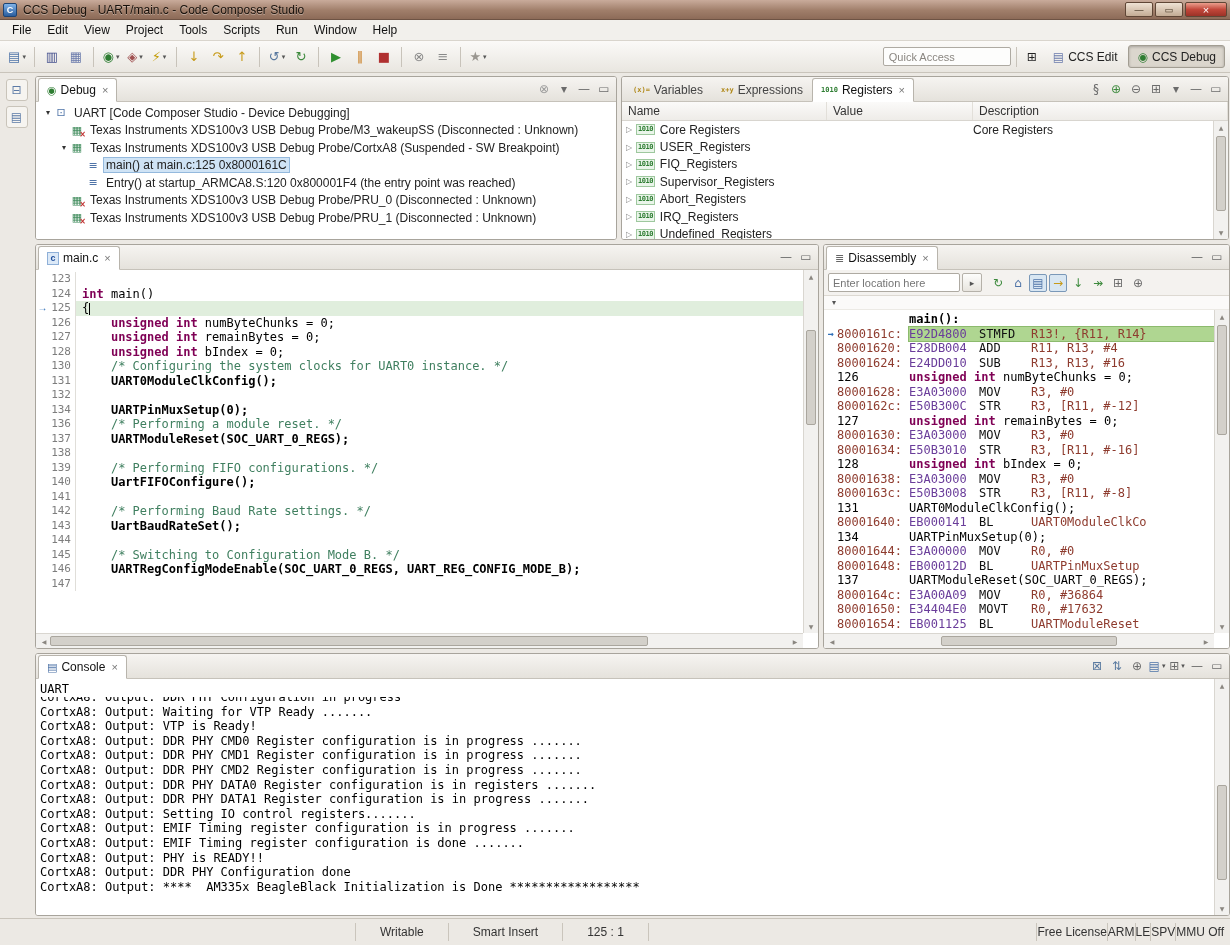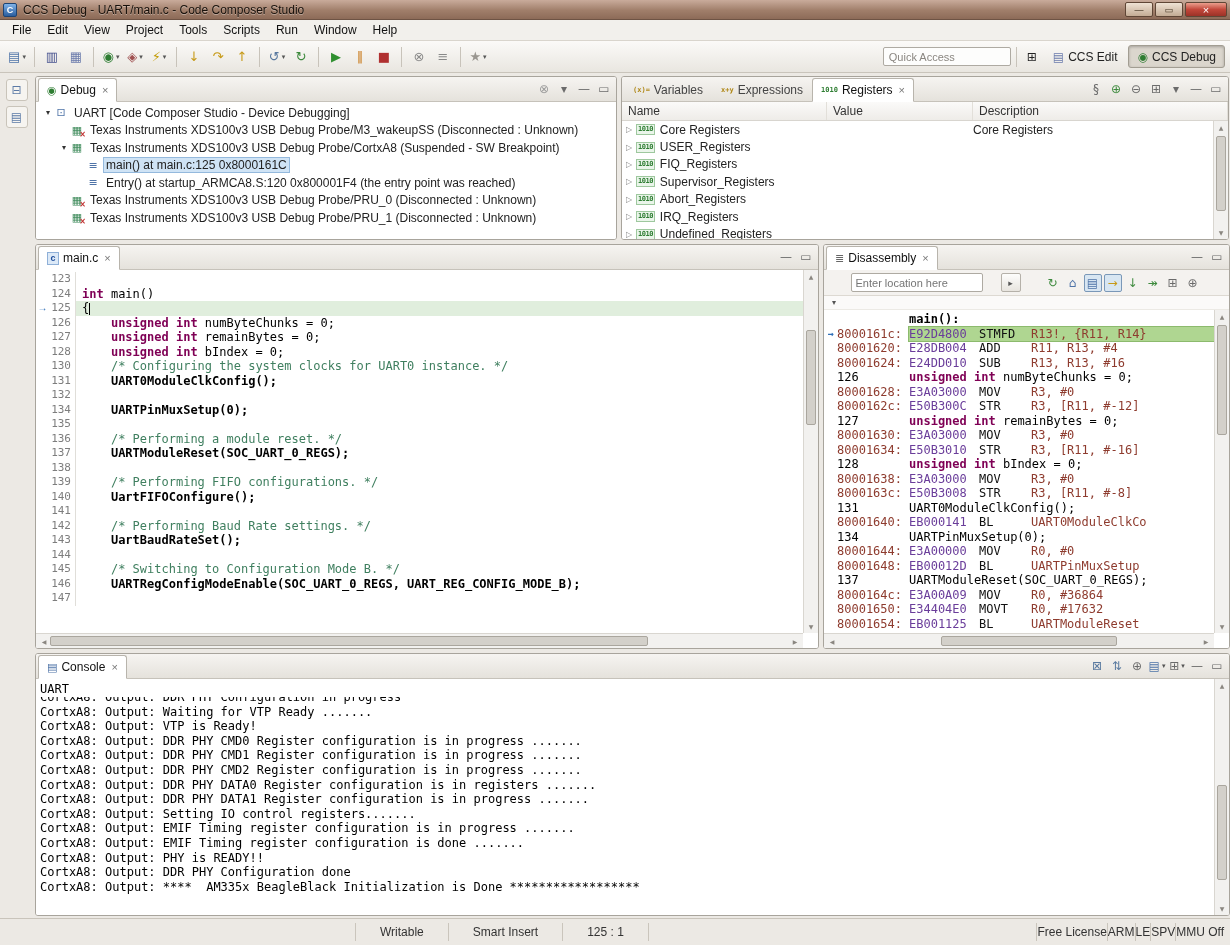--- a/index.html
+++ b/index.html
@@ -99,22 +99,22 @@
   .ed-gutter { width:13px; flex:0 0 13px; text-align:center; font-size:10px; font-weight:bold; color:#2e6fb8; }
   .ed-num { width:27px; flex:0 0 27px; text-align:right; padding-right:4px; color:#7d7d7d;
     font-family:"DejaVu Sans Mono",monospace; font-size:11px; border-right:1px solid #e0ded9; }
   .ed-code { flex:1; padding-left:6px; font-family:"DejaVu Sans Mono",monospace; font-size:12px; white-space:pre; overflow:hidden; }
   .ed-line.current .ed-code { background:#e0eedd; }
   .tok-p { color:#000; } .tok-k { color:#7f0055; font-weight:bold; }
   .tok-c { color:#3f7f5f; } .tok-f { color:#000; font-weight:bold; }
   .caret { display:inline-block; width:1px; height:12px; background:#000; vertical-align:middle; }
 
   
-  .disasm-toolbar { flex:0 0 26px; display:flex; align-items:center; padding:0 4px; gap:18px;
-    background:#f4f2ef; border-bottom:1px solid #ddd9d2;justify-content:center; }
+  .disasm-toolbar { flex:0 0 26px; display:flex; align-items:center; padding:0 4px; gap:2px;
+    background:#f4f2ef; border-bottom:1px solid #ddd9d2; }
   #disasm-loc { width:132px; height:19px; border:1px solid #aeaaa2; border-radius:2px; padding:0 4px;
     font-family:"Liberation Sans",sans-serif; font-size:11px; }
   .go-btn { width:20px; height:19px; border:1px solid #b5b1a9; border-radius:2px; background:linear-gradient(#fdfdfc,#e8e5df);
     display:flex; align-items:center; justify-content:center; font-size:9px; color:#555; }
   .hicon.pressed { background:#d8e6f2; border:1px solid #7a98b8; border-radius:2px; }
   .disasm-history { flex:0 0 14px; display:flex; align-items:center; padding-left:8px;
     background:#fbfaf9; border-bottom:1px solid #eceae5; font-size:8px; color:#555; }
   #disasm-rows { position:absolute; left:0; top:0; right:15px; bottom:15px; overflow:hidden; padding-top:2px;
     font-family:"DejaVu Sans Mono",monospace; font-size:12px; }
   .d-row { display:flex; height:14.5px; line-height:14.5px; white-space:pre; }
@@ -520,25 +520,20 @@
           </div>
           <div class="ed-line">
             <span class="ed-gutter"></span>
             <span class="ed-num">132</span>
             <span class="ed-code"></span>
           </div>
           <div class="ed-line">
             <span class="ed-gutter"></span>
             <span class="ed-num">134</span>
             <span class="ed-code"><span class="tok-p">    </span><span class="tok-f">UARTPinMuxSetup(0);</span></span>
-          </div>
-          <div class="ed-line">
-            <span class="ed-gutter"></span>
-            <span class="ed-num">135</span>
-            <span class="ed-code"></span>
           </div>
           <div class="ed-line">
             <span class="ed-gutter"></span>
             <span class="ed-num">136</span>
             <span class="ed-code"><span class="tok-p">    </span><span class="tok-c">/* Performing a module reset. */</span></span>
           </div>
           <div class="ed-line">
             <span class="ed-gutter"></span>
             <span class="ed-num">137</span>
             <span class="ed-code"><span class="tok-p">    </span><span class="tok-f">UARTModuleReset(SOC_UART_0_REGS);</span></span>

